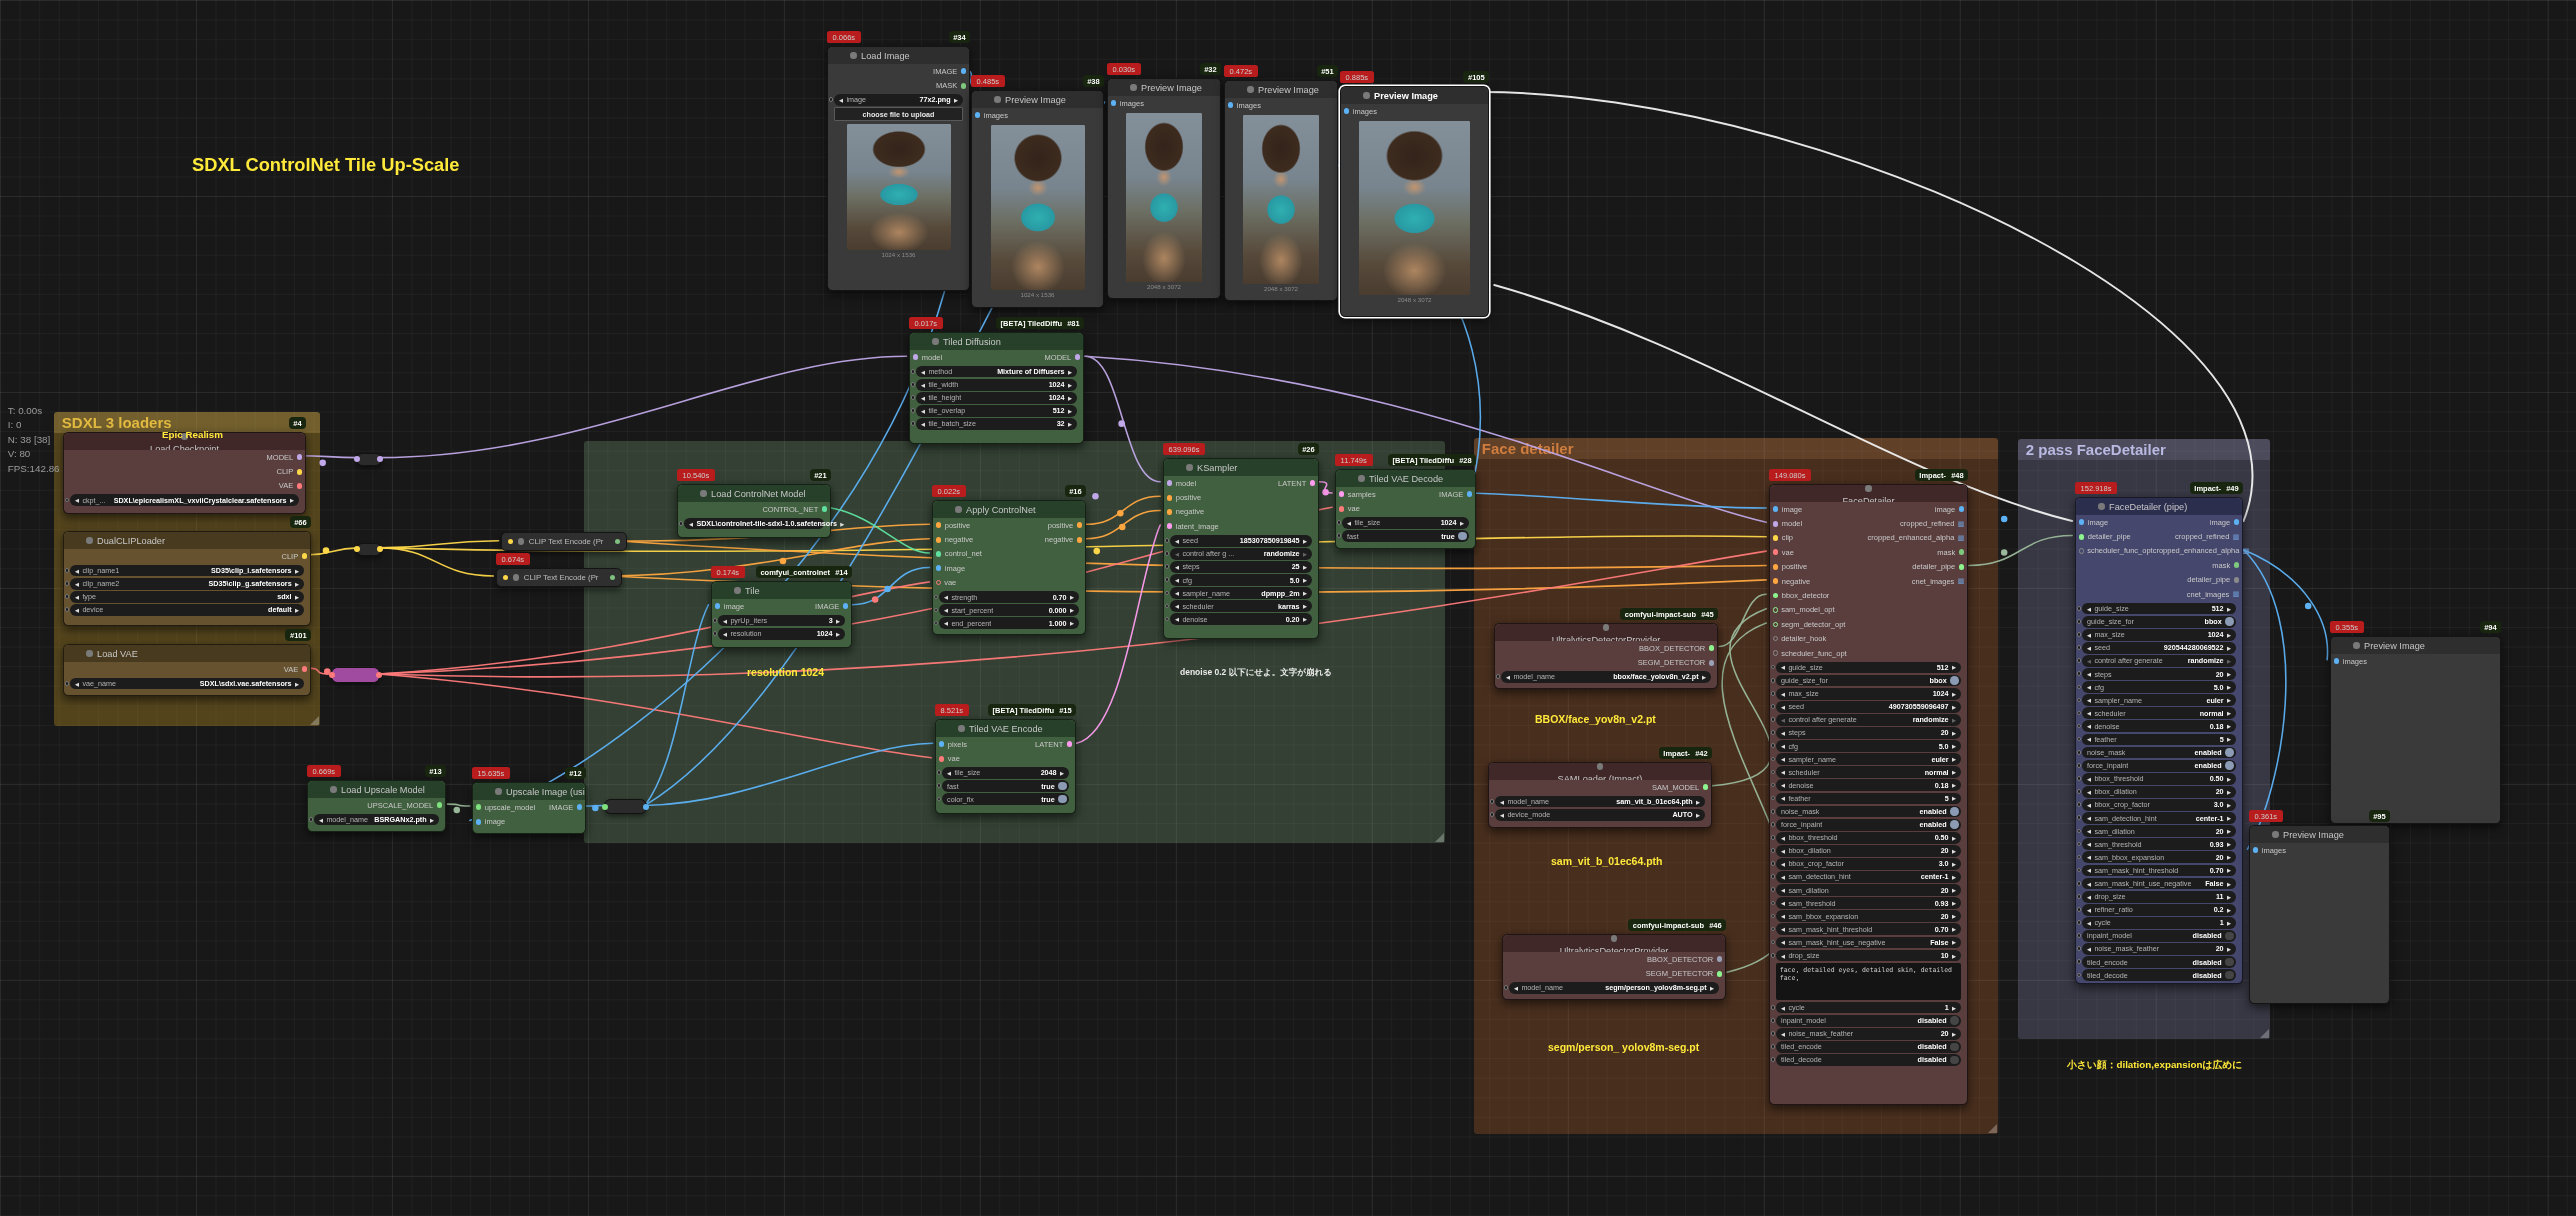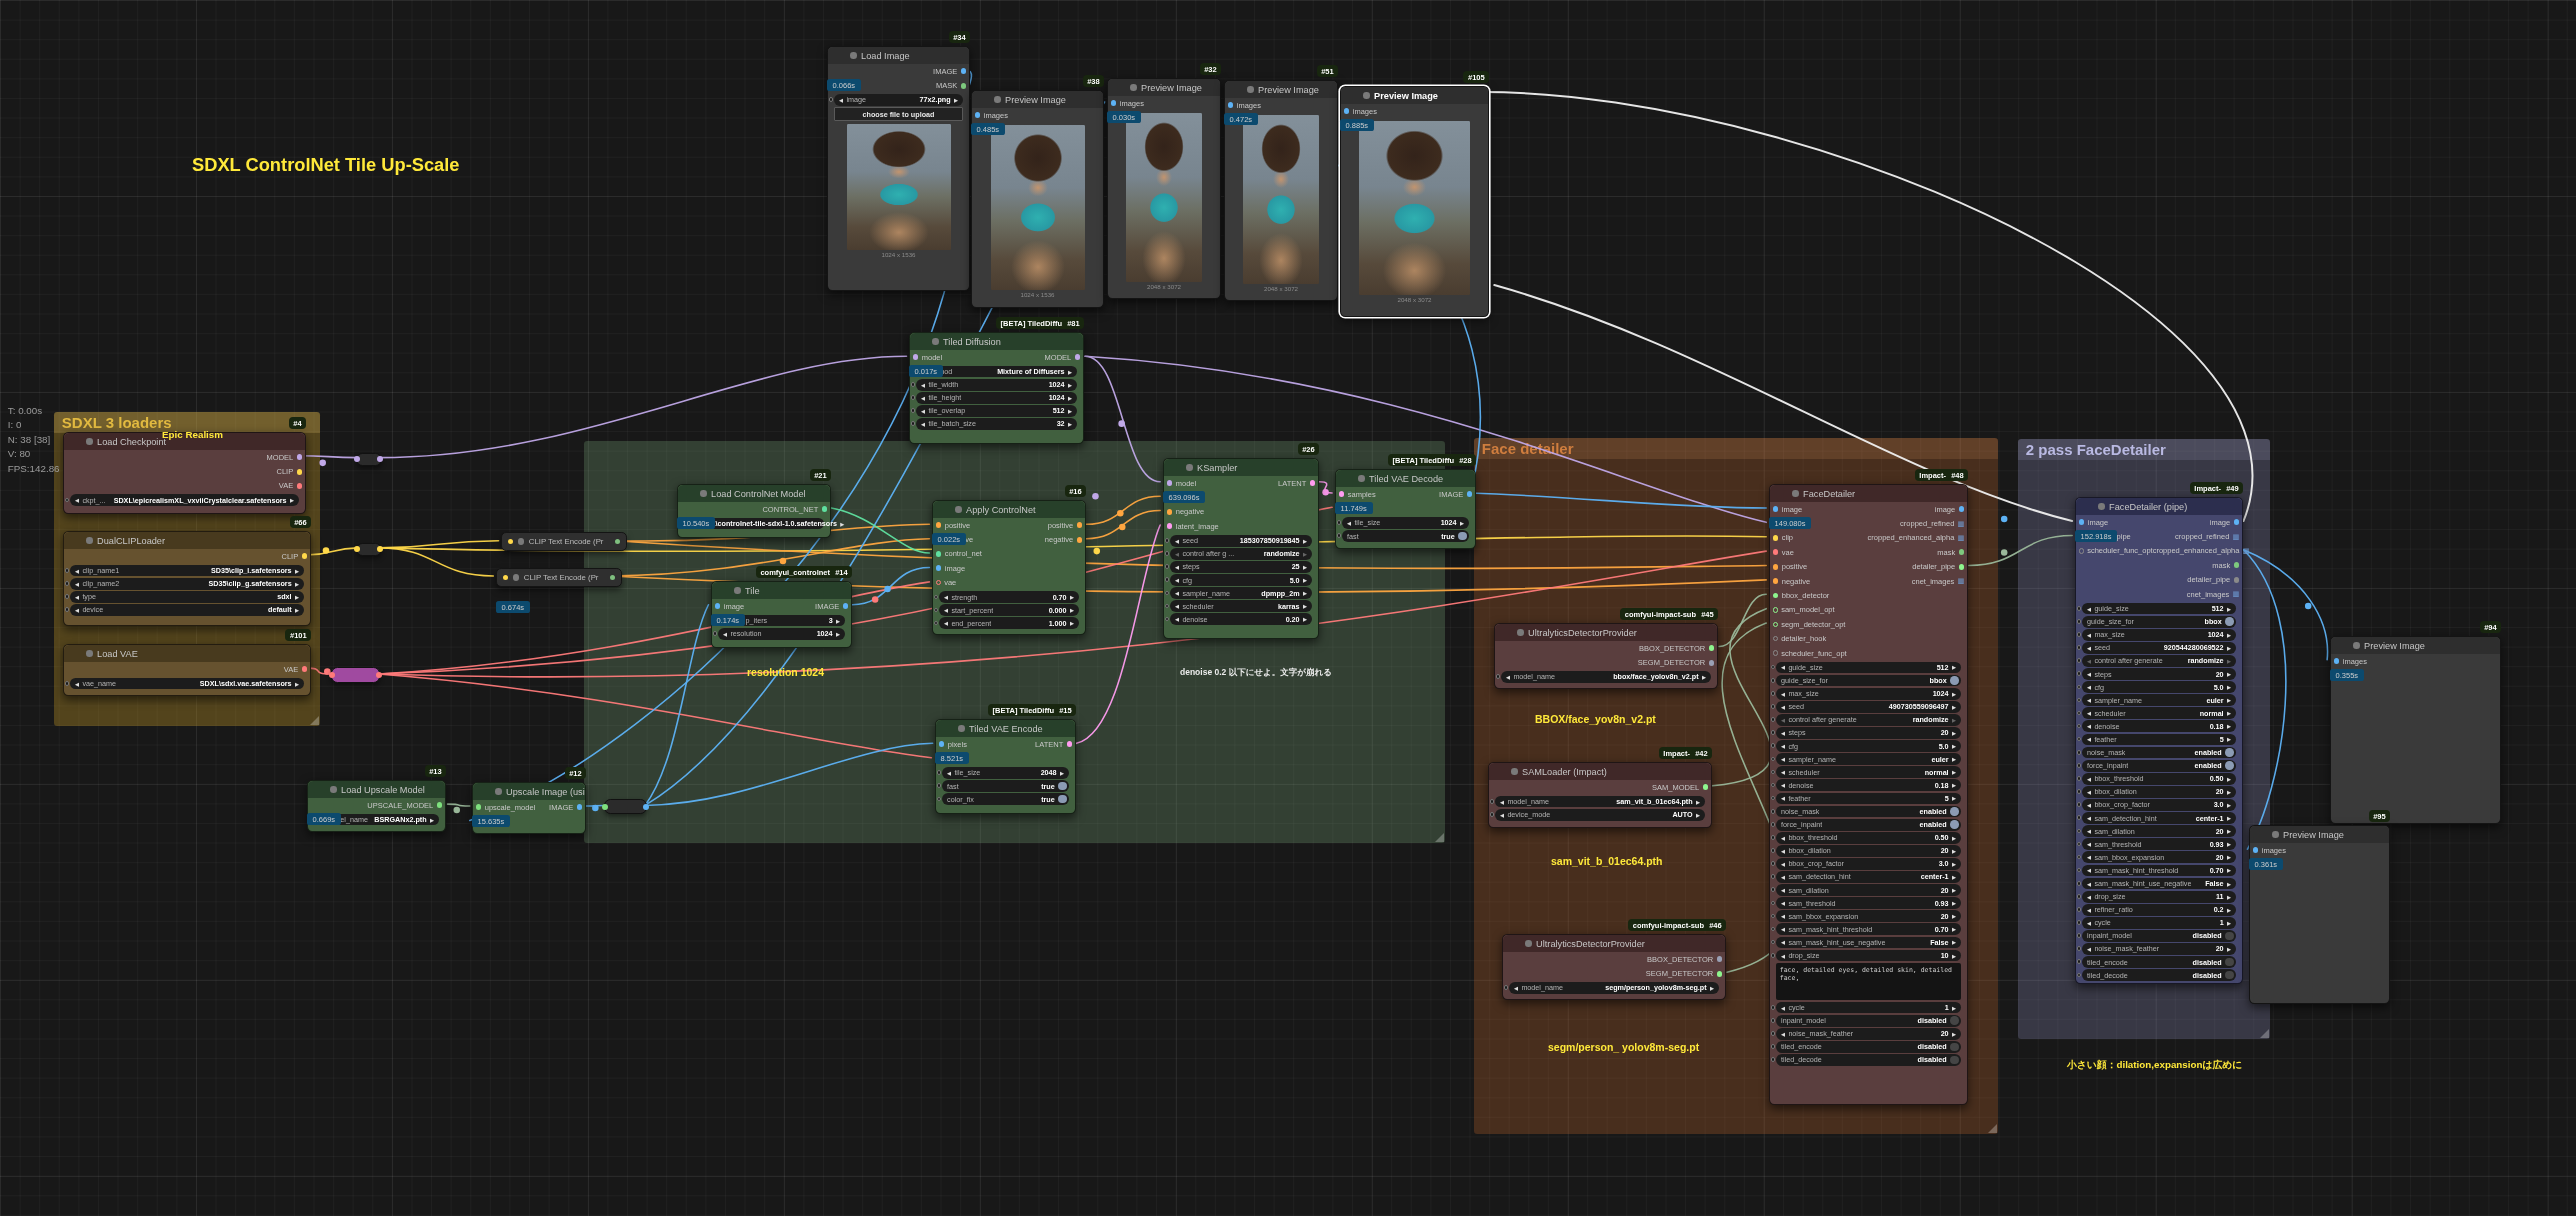--- a/index.html
+++ b/index.html
@@ -14,21 +14,21 @@
     background-size:196px 196px,196px 196px,19.6px 19.6px,19.6px 19.6px;}
   .group{position:absolute;border-radius:3.3px;z-index:1;}
   .group-title{height:21px;line-height:21px;padding:0 7.8px;font-size:15px;font-weight:bold;
     border-radius:3.3px 3.3px 0 0;white-space:nowrap;overflow:hidden;}
   .fold{position:absolute;right:0.7px;bottom:0.7px;width:0;height:0;
     border-left:9.2px solid transparent;border-bottom:9.2px solid rgba(255,255,255,0.28);}
   .node{position:absolute;border-radius:5.2px;z-index:3;
     box-shadow:0 3.9px 9.2px rgba(0,0,0,0.55);border:0.7px solid rgba(0,0,0,0.65);}
   .theme-default{background:#3a3a3a;}  .theme-default .nh{background:#2e2e2e;}
   .theme-green{background:#41603f;}    .theme-green .nh{background:#27402a;}
-  .theme-maroon{background:#5a3e3e;}   .theme-maroon .nh{background:#402828;}
+  .theme-maroon{background:#5a3e3e;}   .theme-maroon .nh{background:#402828;flex-direction:column;}
   .theme-olive{background:#66522f;}    .theme-olive .nh{background:#483a1e;}
   .theme-purple{background:#45476d;}   .theme-purple .nh{background:#2c2e4e;}
   .selected{box-shadow:0 0 0 1.6px #ffffff,0 3.9px 9.2px rgba(0,0,0,0.55);}
   .nh{height:17px;border-radius:5.2px 5.2px 0 0;display:flex;align-items:center;gap:4.6px;
     padding:0 22px;font-size:9.2px;color:#c7c7c7;white-space:nowrap;overflow:hidden;}
   .selected .nh{color:#fff;font-weight:bold;}
   .tdot{width:6.5px;height:6.5px;border-radius:50%;background:#7a7a7a;flex:0 0 auto;}
   .row{height:14.4px;display:flex;align-items:center;justify-content:space-between;
     padding:0 2.6px;font-size:7.5px;color:#c9c9c9;}
   .slot{display:flex;align-items:center;gap:3.3px;max-width:100%;white-space:nowrap;}
@@ -42,22 +42,22 @@
   .widget .wl{overflow:hidden;white-space:nowrap;}
   .widget .wv{margin-left:auto;color:#fff;font-weight:bold;white-space:nowrap;}
   .widget .knob{width:8.5px;height:8.5px;border-radius:50%;background:#8b9bb4;flex:0 0 auto;margin-right:-2.6px;}
   .widget .knob.off{background:#454545;}
   .widget .wring{position:absolute;left:-5.2px;top:50%;margin-top:-2.6px;width:2.6px;height:2.6px;
     border:1px solid #777;border-radius:50%;background:#191919;}
   .widget.btn{border-radius:1px;background:#222;border:0.7px solid #5a5a5a;justify-content:center;
     color:#e8e8e8;font-weight:bold;}
   .textwidget{margin:2px 5.9px;height:31px;background:#141414;border-radius:2px;color:#cfcfcf;
     font-family:"DejaVu Sans Mono",monospace;font-size:6.5px;padding:2.6px 3.9px;overflow:hidden;line-height:1.3;}
-  .time-badge{position:absolute;top:-15.7px;left:-1.3px;background:#0c4a6e;color:#cdcdcd;
-    font-size:7.5px;padding:1.3px 5.9px;border-radius:2.6px;white-space:nowrap;z-index:4;margin-top:48px;}
+  .time-badge{position:absolute;top:-15.7px;left:-1.3px;background:#b91c1c;color:#cdcdcd;
+    font-size:7.5px;padding:1.3px 5.9px;border-radius:2.6px;white-space:nowrap;z-index:4;}
   .id-badge{position:absolute;top:-15.7px;right:-1.3px;background:#18260f;color:#fff;font-weight:bold;
     font-size:7.5px;padding:1.3px 4.6px;border-radius:3.9px;white-space:nowrap;display:flex;gap:5.2px;z-index:4;}
   .photo{margin:2.6px auto 1.3px auto;border-radius:1.3px;position:relative;overflow:hidden;
     background:
       radial-gradient(ellipse 46% 26% at 50% 20%,#33231a 0%,#3d2b1e 52%,rgba(0,0,0,0) 56%),
       radial-gradient(ellipse 21% 13% at 50% 24%,#cb9d78 0%,#b98a66 62%,rgba(0,0,0,0) 66%),
       radial-gradient(ellipse 14% 7% at 50% 38%,#c2946e 0%,rgba(0,0,0,0) 75%),
       radial-gradient(ellipse 30% 14% at 50% 56%,#2fb0b0 0%,#2899a3 58%,rgba(0,0,0,0) 62%),
       radial-gradient(ellipse 46% 26% at 50% 86%,#ad8560 0%,rgba(0,0,0,0) 62%),
       linear-gradient(180deg,#83909a 0%,#78858f 38%,#6c6f63 58%,#574a3b 82%,#4a3d30 100%);}

